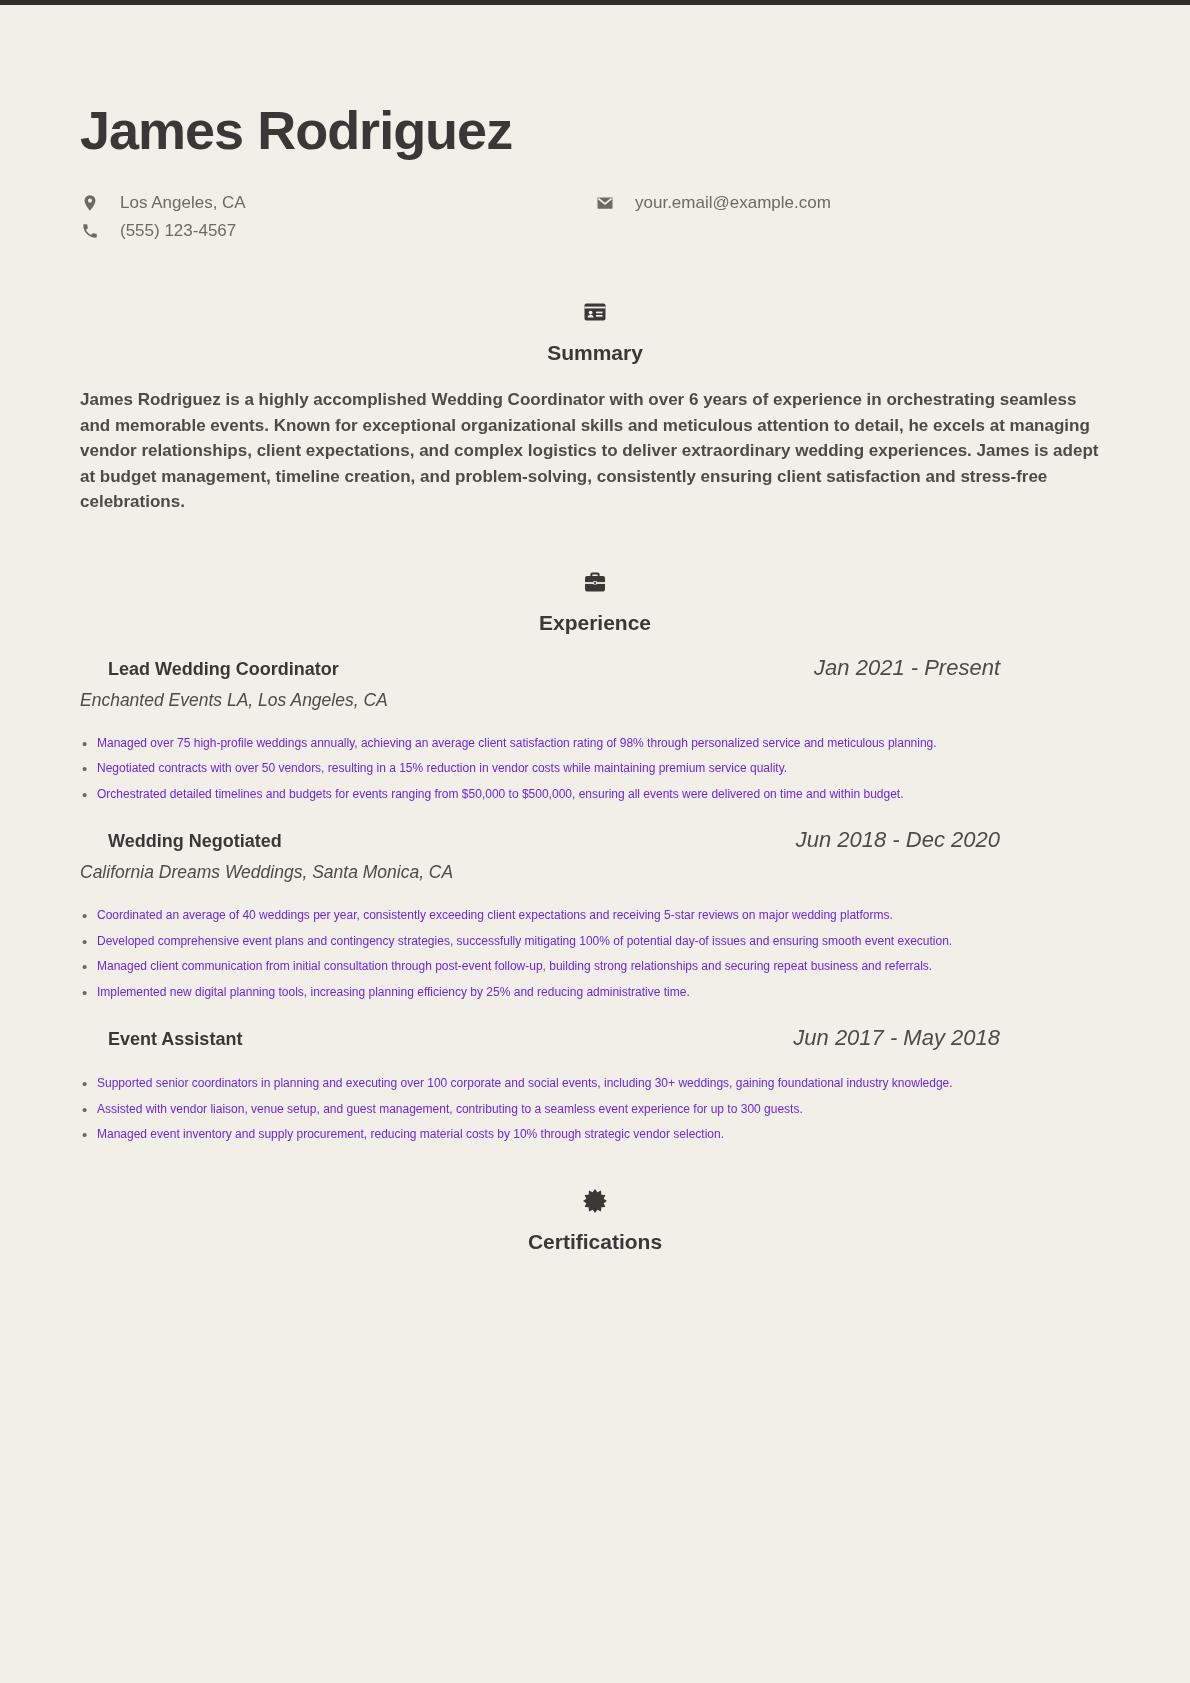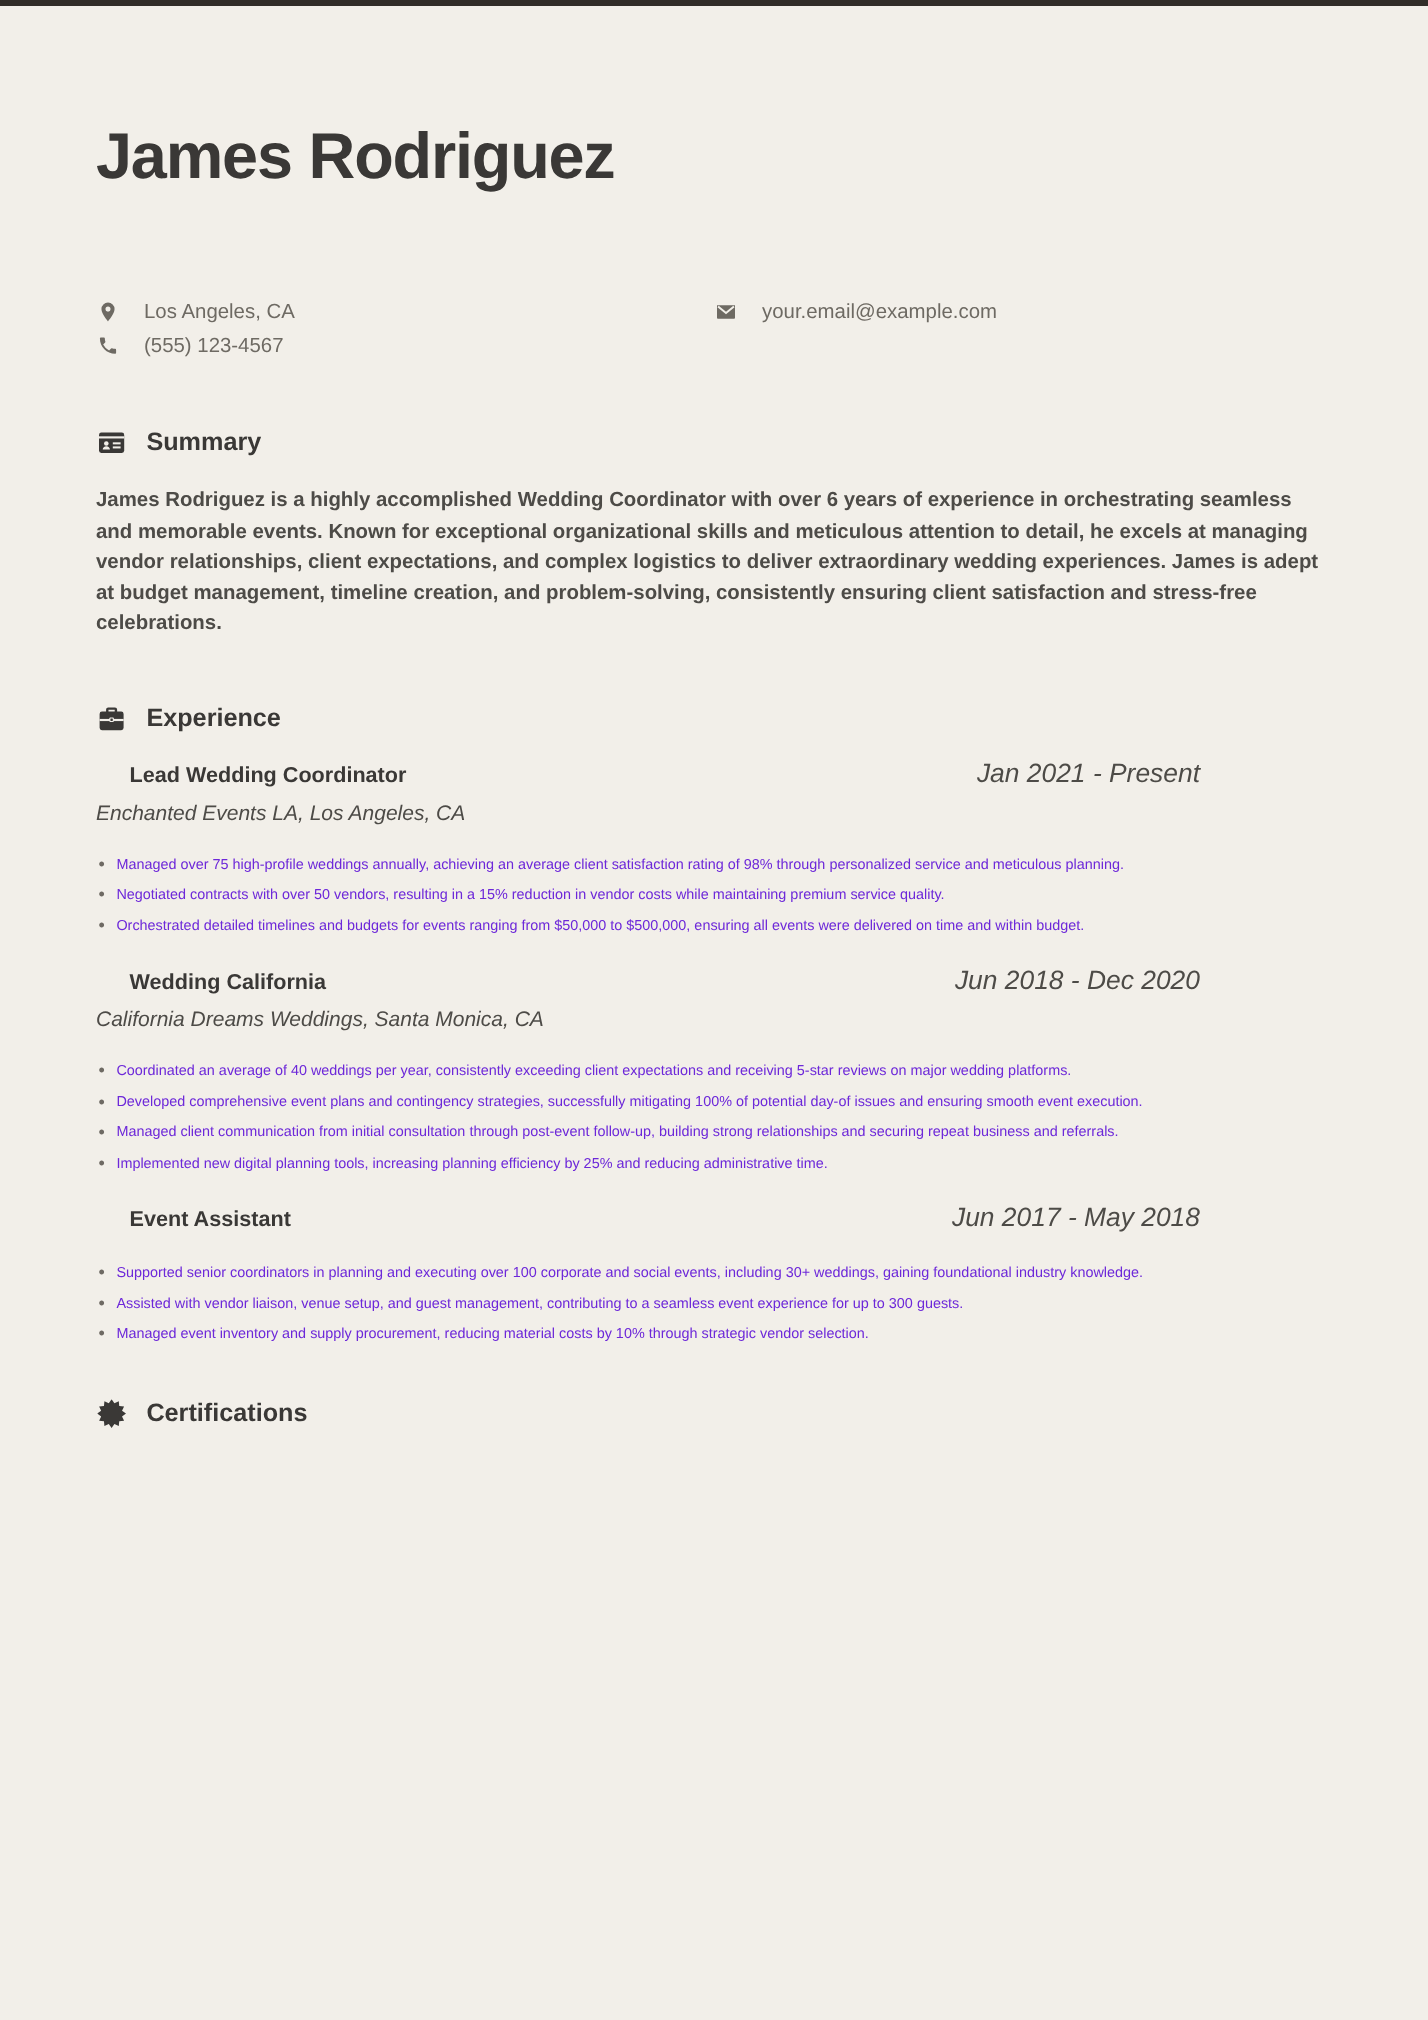--- a/index.html
+++ b/index.html
@@ -18,21 +18,21 @@
     height: 100%;
   }
   .name {
     font-size: 54px;
     font-weight: 700;
     line-height: 1.1;
     letter-spacing: -1px;
     color: #3a3836;
   }
   .contact {
-    margin-top: 86px;
+    margin-top: 29px;
     display: grid;
     grid-template-columns: 1fr 1fr;
     column-gap: 0;
     font-size: 17px;
     color: #6e6a63;
   }
   .contact-col { display: flex; flex-direction: column; }
   .contact-row {
     display: flex;
     align-items: center;
@@ -41,20 +41,21 @@
   }
   .contact-row .icon { width: 20px; height: 20px; display: inline-flex; align-items: center; justify-content: center; flex: 0 0 20px; }
   .contact-row .icon svg { width: 18px; height: 18px; fill: #6e6a63; }
 
   .section { margin-top: 54px; }
   .section-header {
     display: flex;
     align-items: center;
     gap: 16px;
     color: #3a3836;
+    flex-direction: column;
   }
   .section-header .icon { width: 26px; height: 26px; display: inline-flex; align-items: center; justify-content: center; }
   .section-header .icon svg { width: 24px; height: 24px; fill: #3a3836; }
   .section-title {
     font-size: 21px;
     font-weight: 700;
     color: #3a3836;
   }
   .summary-text {
     margin-top: 22px;
@@ -190,21 +191,21 @@
       <div class="job-company">Enchanted Events LA, Los Angeles, CA</div>
       <ul class="bullets">
         <li>Managed over 75 high-profile weddings annually, achieving an average client satisfaction rating of 98% through personalized service and meticulous planning.</li>
         <li>Negotiated contracts with over 50 vendors, resulting in a 15% reduction in vendor costs while maintaining premium service quality.</li>
         <li>Orchestrated detailed timelines and budgets for events ranging from $50,000 to $500,000, ensuring all events were delivered on time and within budget.</li>
       </ul>
     </div>
 
     <div class="job">
       <div class="job-header">
-        <span class="job-title">Wedding California</span>
+        <span class="job-title">Wedding Negotiated</span>
         <span class="job-dates">Jun 2018 - Dec 2020</span>
       </div>
       <div class="job-company">California Dreams Weddings, Santa Monica, CA</div>
       <ul class="bullets">
         <li>Coordinated an average of 40 weddings per year, consistently exceeding client expectations and receiving 5-star reviews on major wedding platforms.</li>
         <li>Developed comprehensive event plans and contingency strategies, successfully mitigating 100% of potential day-of issues and ensuring smooth event execution.</li>
         <li>Managed client communication from initial consultation through post-event follow-up, building strong relationships and securing repeat business and referrals.</li>
         <li>Implemented new digital planning tools, increasing planning efficiency by 25% and reducing administrative time.</li>
       </ul>
     </div>

